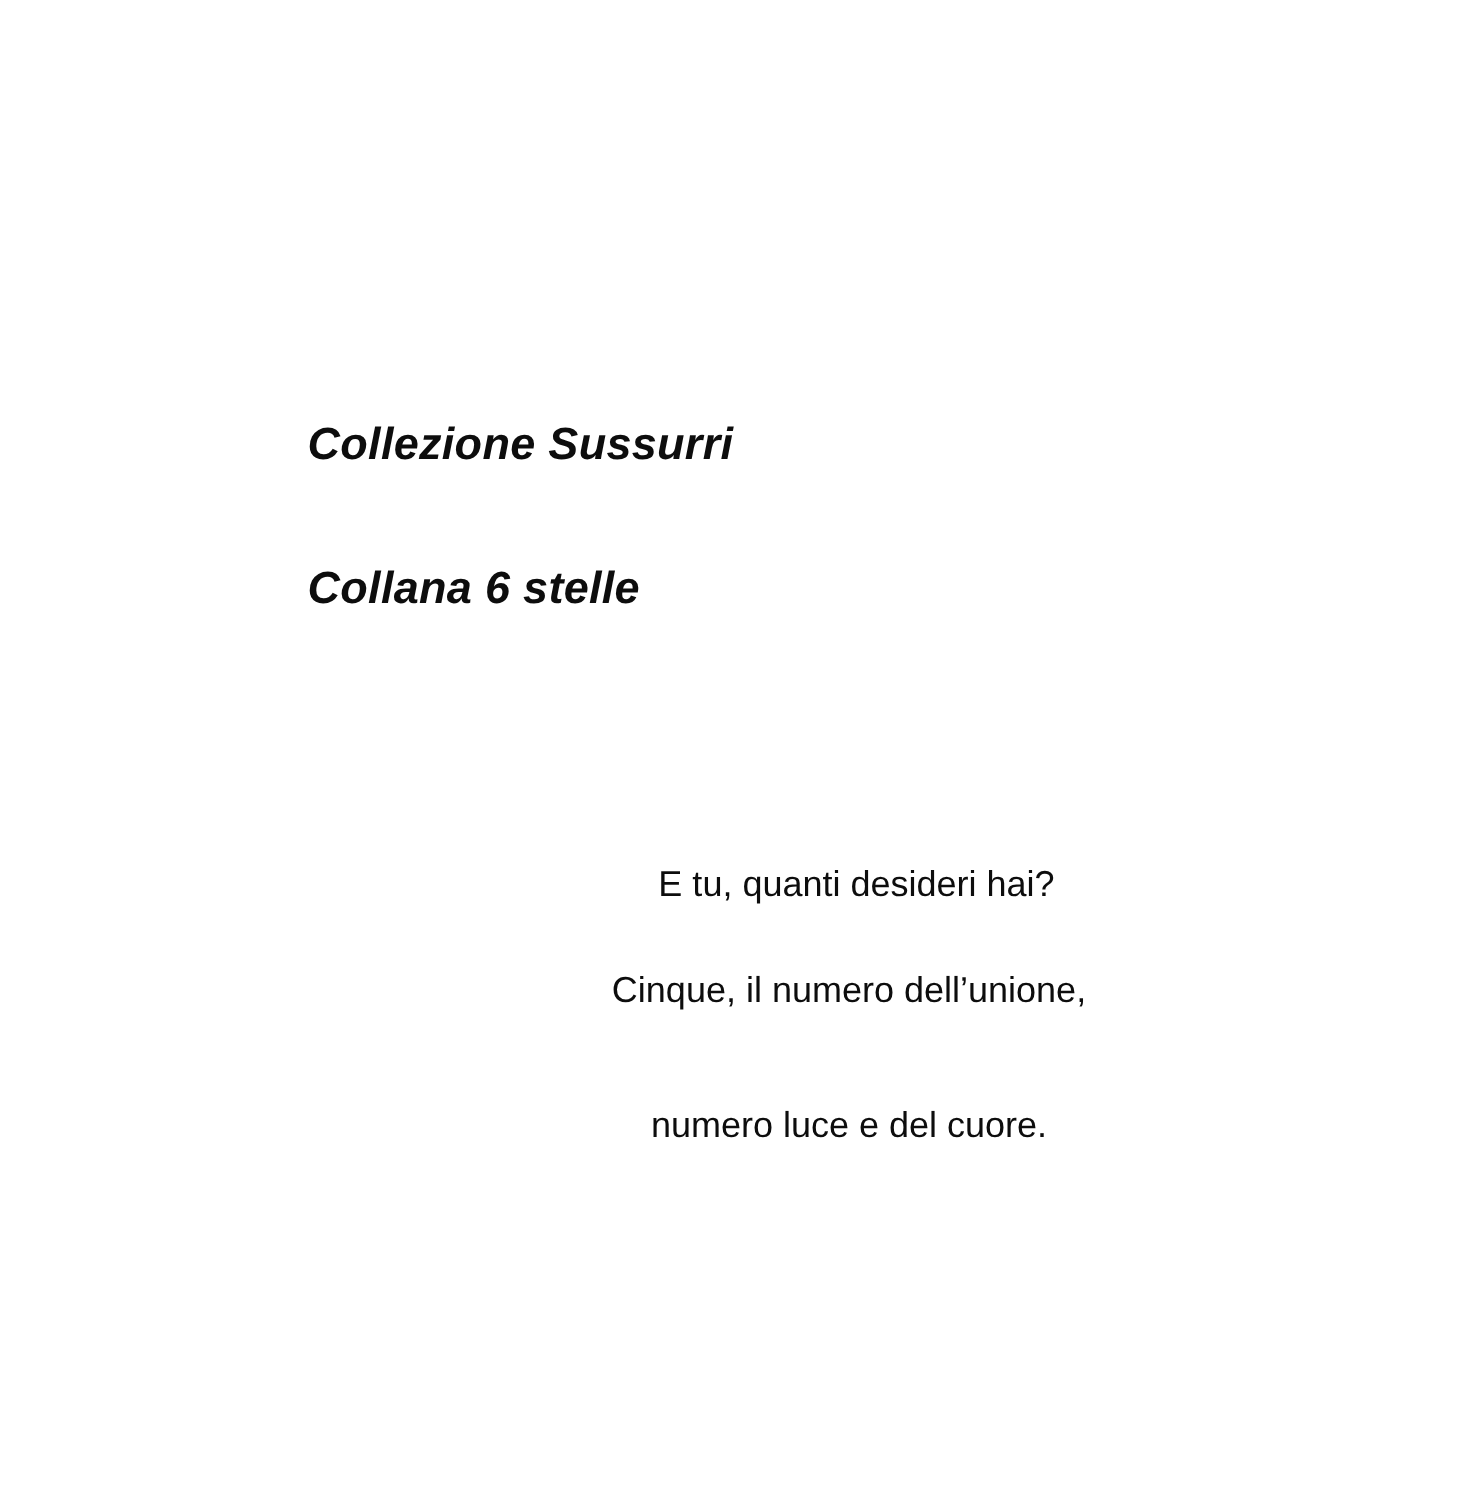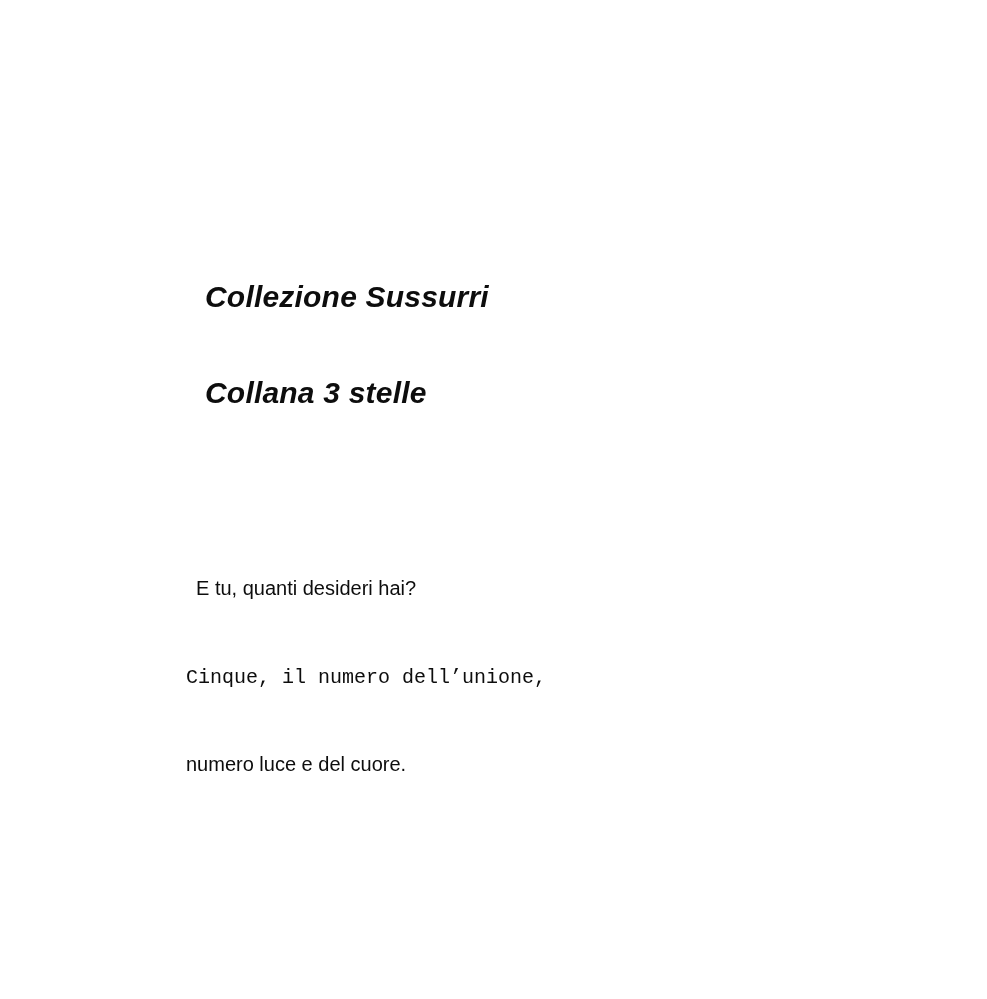--- a/index.html
+++ b/index.html
@@ -40,39 +40,40 @@
     margin-top: 66px;
   }
   .body-block {
     position: absolute;
     left: 186px;
     top: 578px;
     width: 760px;
   }
   .body-line {
     font-family: "Liberation Sans", sans-serif;
-    font-size: 20px;
+    font-size: 24px;
     font-weight: normal;
     font-style: normal;
     color: #0d0d0d;
     line-height: 1.0;
     white-space: pre;
+    text-align: center;
   }
-  .body-line.l2 { margin-top: 70px; font-family: Liberation Mono, monospace; }
+  .body-line.l2 { margin-top: 47px; }
   .body-line.l3 { margin-top: 66px; }
   .body-line.indent { padding-left: 10px; }
 </style>
 </head>
 <body>
 
 <div class="page">
 
   <div class="heading-block">
     <div class="heading-line first">Collezione Sussurri</div>
-    <div class="heading-line second">Collana 3 stelle</div>
+    <div class="heading-line second">Collana 6 stelle</div>
   </div>
 
   <div class="body-block">
     <div class="body-line l1 indent">E tu, quanti desideri hai?</div>
     <div class="body-line l2">Cinque, il numero dell’unione,</div>
     <div class="body-line l3">numero luce e del cuore.</div>
   </div>
 
 </div>
 

